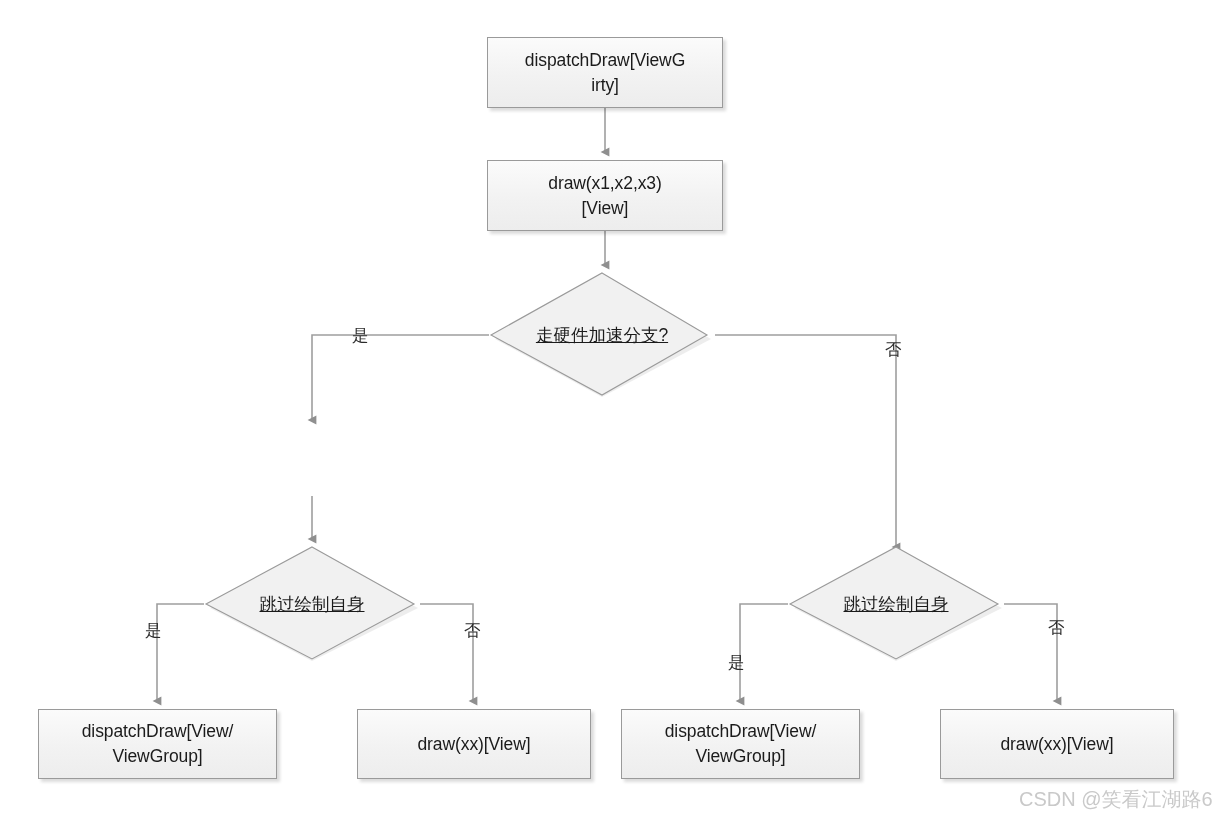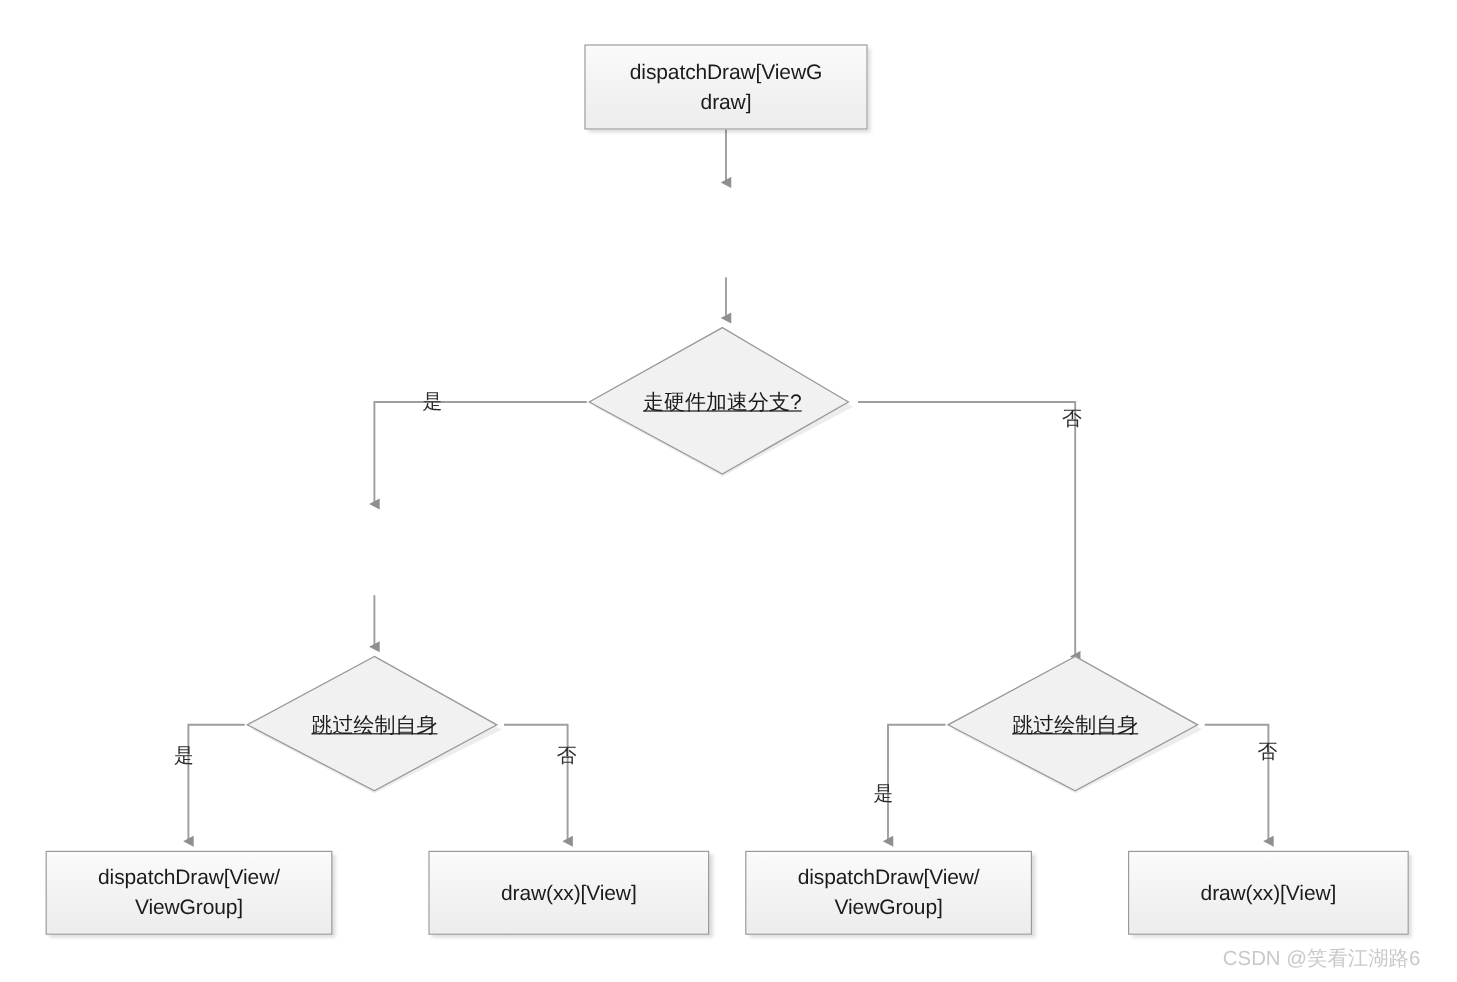--- a/index.html
+++ b/index.html
@@ -72,21 +72,21 @@
     position: absolute;
     color: #2b2b2b;
     font-size: 16.5px;
     line-height: 20px;
     white-space: nowrap;
     z-index: 4;
   }
   .watermark {
     position: absolute;
     color: #c9c9c9;
-    font-size: 17px;
+    font-size: 20px;
     line-height: 20px;
     white-space: nowrap;
     z-index: 5;
   }
 </style>
 </head>
 <body>
 
 <div id="canvas">
 
@@ -114,24 +114,30 @@
 
       <path d="M788,604 L740,604 L740,701" marker-end="url(#arrow)"></path>
 
       <path d="M1004,604 L1057,604 L1057,701" marker-end="url(#arrow)"></path>
     </g>
   </svg>
 
   <div class="node process" style="left:487px; top:37px; width:236px; height:71px;">
     <span>
       <span>dispatchDraw[ViewG</span><br>
-      <span>draw]</span>
+      <span>irty]</span>
     </span>
   </div>
 
+  <div class="node process" style="left:487px; top:160px; width:236px; height:71px;">
+    <span>
+      <span>draw(x1,x2,x3)</span><br>
+      <span>[View]</span>
+    </span>
+  </div>
 
 
   <div class="node process" style="left:38px; top:709px; width:239px; height:70px;">
     <span>
       <span>dispatchDraw[View/</span><br>
       <span>ViewGroup]</span>
     </span>
   </div>
 
   <div class="node process" style="left:357px; top:709px; width:234px; height:70px;">

